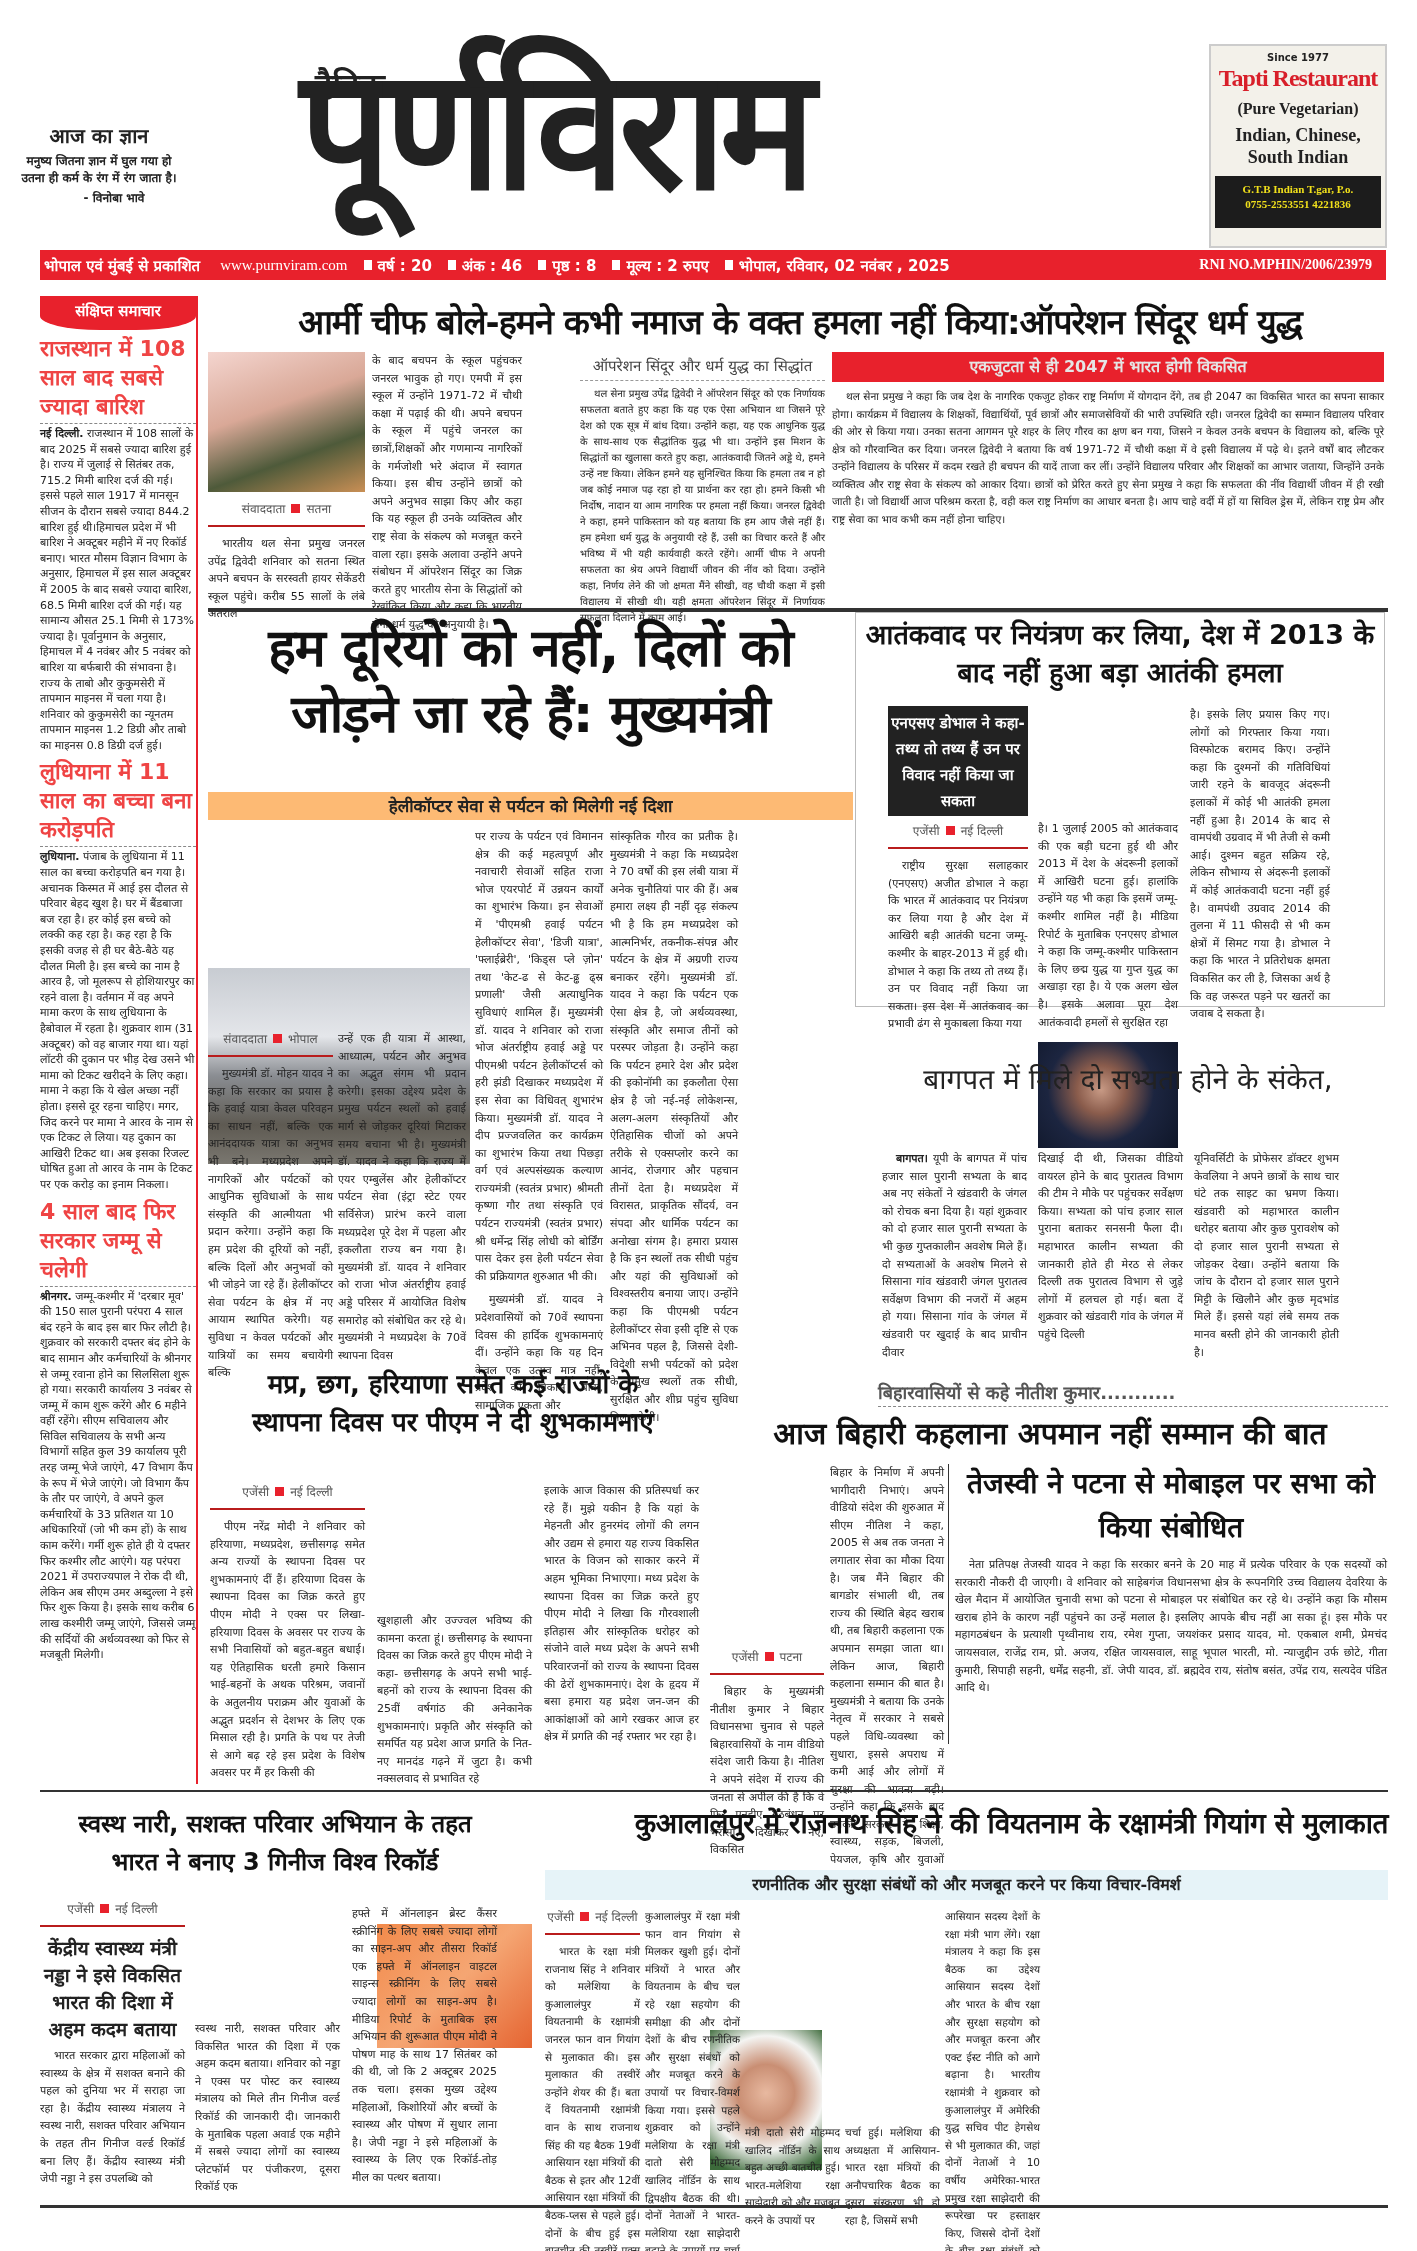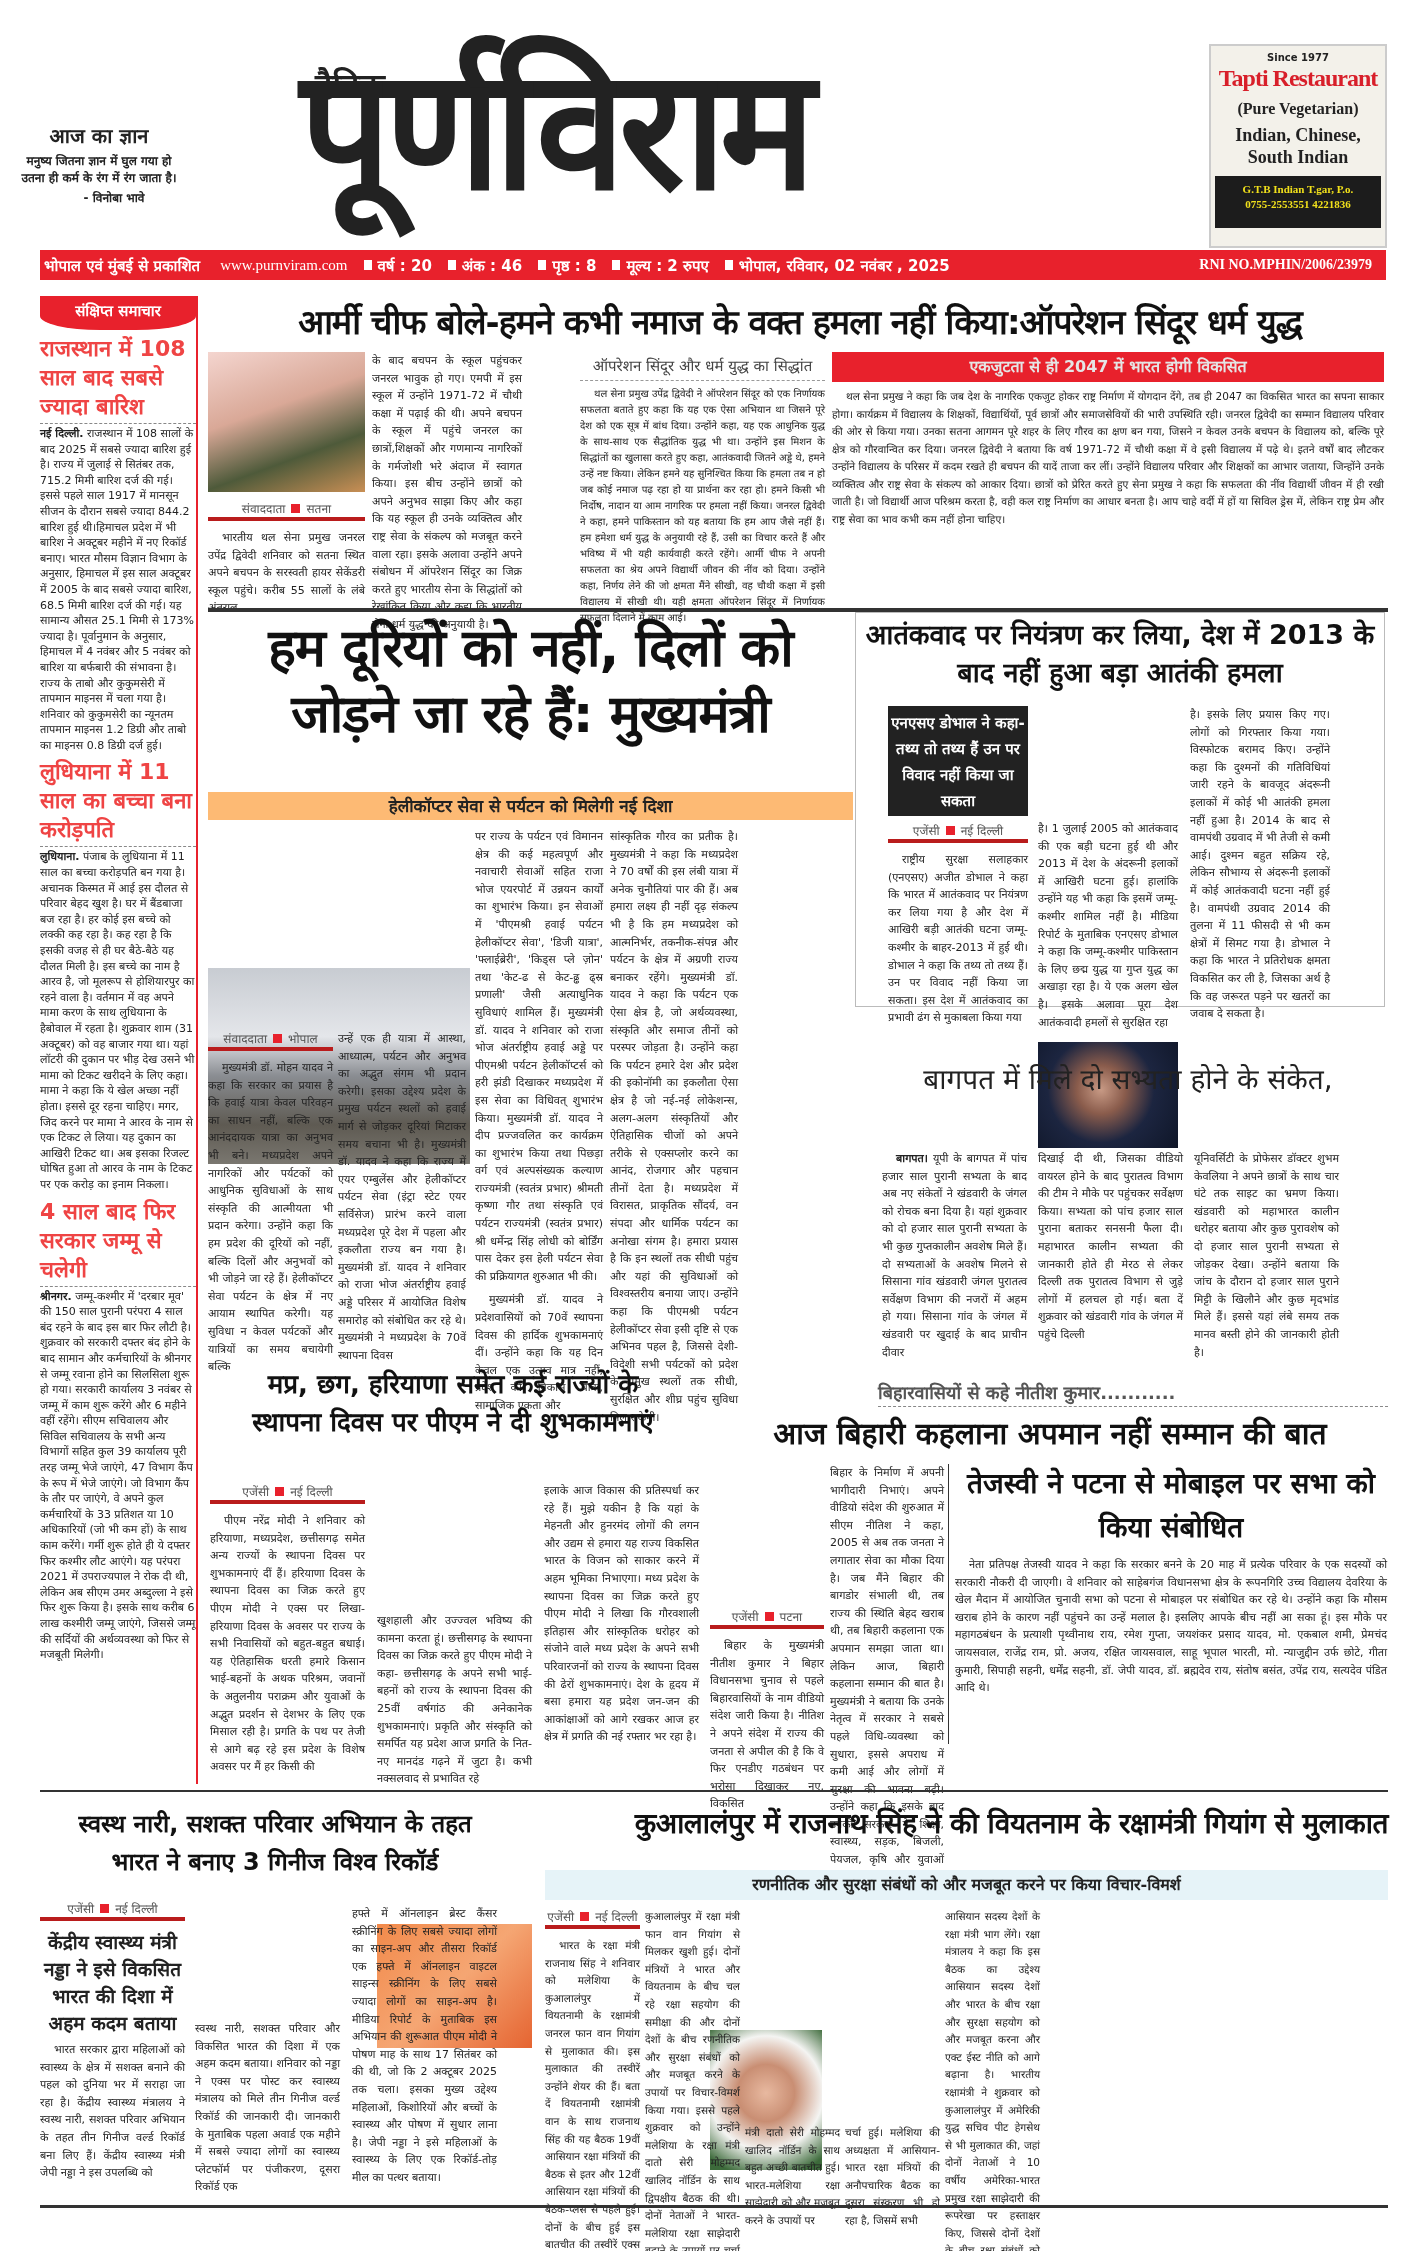--- a/index.html
+++ b/index.html
@@ -31,21 +31,21 @@
   .side-head { background: #e8212c; color: #fff; font-weight: bold; text-align: center; font-size: 15px; padding: 4px 0 10px; border-radius: 0 0 60px 60px / 0 0 14px 14px; }
   .side-h { font-size: 22px; font-weight: bold; color: #ef4444; line-height: 29px; margin-top: 4px; border-bottom: 1px dashed #888; padding-bottom: 2px; }
   .side-p { font-size: 11px; line-height: 15.6px; color: #222; margin-top: 2px; }
   .side-p b { font-weight: bold; }
   .side-rule { left: 196px; top: 296px; width: 2px; height: 1488px; background: #e8212c; }
 
   
   .h1 { font-weight: bold; color: #111; white-space: nowrap; }
   .body-text { font-size: 11px; line-height: 17.6px; text-align: justify; color: #222; }
   .body-text.ind { text-indent: 14px; }
-  .byline { font-size: 12px; color: #555; text-align: center; border-bottom: 4px solid #b91c1c; margin-bottom: 8px; }
+  .byline { font-size: 12px; color: #555; text-align: center; padding-bottom: 8px; border-bottom: 2px solid #b91c1c; margin-bottom: 8px; }
   .byline .rsq { display: inline-block; width: 9px; height: 9px; background: #e8212c; margin: 0 6px; }
   .subhead-band { background: #fdba74; text-align: center; font-weight: bold; }
   .photo { background: linear-gradient(135deg, #c9a38f, #6d5144); position: relative; overflow: hidden; }
   .thick-rule { height: 4px; background: #333; }
   .dash-rule { border-bottom: 1px dashed #999; }
 </style>
 </head>
 <body>
 
 <div class="abs thought">
@@ -157,21 +157,21 @@
   <div class="byline"><span>एजेंसी</span><i class="rsq"></i><span>नई दिल्ली</span></div>
   <div class="body-text ind">पीएम नरेंद्र मोदी ने शनिवार को हरियाणा, मध्यप्रदेश, छत्तीसगढ़ समेत अन्य राज्यों के स्थापना दिवस पर शुभकामनाएं दीं हैं। हरियाणा दिवस के स्थापना दिवस का जिक्र करते हुए पीएम मोदी ने एक्स पर लिखा- हरियाणा दिवस के अवसर पर राज्य के सभी निवासियों को बहुत-बहुत बधाई। यह ऐतिहासिक धरती हमारे किसान भाई-बहनों के अथक परिश्रम, जवानों के अतुलनीय पराक्रम और युवाओं के अद्भुत प्रदर्शन से देशभर के लिए एक मिसाल रही है। प्रगति के पथ पर तेजी से आगे बढ़ रहे इस प्रदेश के विशेष अवसर पर मैं हर किसी की</div>
 </div>
 <div class="abs photo" style="left:377px;top:1482px;width:155px;height:124px;background:linear-gradient(135deg,#f28a4b 0%,#f5a673 50%,#e56431 100%);"></div>
 <div class="abs body-text" style="left:377px;top:1612px;width:155px;">खुशहाली और उज्ज्वल भविष्य की कामना करता हूं। छत्तीसगढ़ के स्थापना दिवस का जिक्र करते हुए पीएम मोदी ने कहा- छत्तीसगढ़ के अपने सभी भाई-बहनों को राज्य के स्थापना दिवस की 25वीं वर्षगांठ की अनेकानेक शुभकामनाएं। प्रकृति और संस्कृति को समर्पित यह प्रदेश आज प्रगति के नित-नए मानदंड गढ़ने में जुटा है। कभी नक्सलवाद से प्रभावित रहे</div>
 <div class="abs body-text" style="left:544px;top:1482px;width:155px;">इलाके आज विकास की प्रतिस्पर्धा कर रहे हैं। मुझे यकीन है कि यहां के मेहनती और हुनरमंद लोगों की लगन और उद्यम से हमारा यह राज्य विकसित भारत के विजन को साकार करने में अहम भूमिका निभाएगा। मध्य प्रदेश के स्थापना दिवस का जिक्र करते हुए पीएम मोदी ने लिखा कि गौरवशाली इतिहास और सांस्कृतिक धरोहर को संजोने वाले मध्य प्रदेश के अपने सभी परिवारजनों को राज्य के स्थापना दिवस की ढेरों शुभकामनाएं। देश के हृदय में बसा हमारा यह प्रदेश जन-जन की आकांक्षाओं को आगे रखकर आज हर क्षेत्र में प्रगति की नई रफ्तार भर रहा है।</div>
 
 <div class="abs" style="left:878px;top:1380px;width:510px;font-size:18px;font-weight:bold;color:#555;border-bottom:1px dashed #888;padding-bottom:2px;">बिहारवासियों से कहे नीतीश कुमार...........</div>
 <div class="abs h1" style="left:712px;top:1412px;width:676px;font-size:30px;text-align:center;">आज बिहारी कहलाना अपमान नहीं सम्मान की बात</div>
 <div class="abs photo" style="left:710px;top:1464px;width:112px;height:140px;background:radial-gradient(circle at 50% 45%,#e8b9a0 0%,#c98e73 30%,#f4f4f2 60%,#3c6a3a 90%);"></div>
-<div class="abs" style="left:710px;top:1608px;width:114px;">
+<div class="abs" style="left:710px;top:1648px;width:114px;">
   <div class="byline"><span>एजेंसी</span><i class="rsq"></i><span>पटना</span></div>
   <div class="body-text ind">बिहार के मुख्यमंत्री नीतीश कुमार ने बिहार विधानसभा चुनाव से पहले बिहारवासियों के नाम वीडियो संदेश जारी किया है। नीतिश ने अपने संदेश में राज्य की जनता से अपील की है कि वे फिर एनडीए गठबंधन पर भरोसा दिखाकर नए, विकसित</div>
 </div>
 <div class="abs body-text" style="left:830px;top:1464px;width:114px;">बिहार के निर्माण में अपनी भागीदारी निभाएं। अपने वीडियो संदेश की शुरुआत में सीएम नीतिश ने कहा, 2005 से अब तक जनता ने लगातार सेवा का मौका दिया है। जब मैंने बिहार की बागडोर संभाली थी, तब राज्य की स्थिति बेहद खराब थी, तब बिहारी कहलाना एक अपमान समझा जाता था। लेकिन आज, बिहारी कहलाना सम्मान की बात है। मुख्यमंत्री ने बताया कि उनके नेतृत्व में सरकार ने सबसे पहले विधि-व्यवस्था को सुधारा, इससे अपराध में कमी आई और लोगों में सुरक्षा की भावना बढ़ी। उन्होंने कहा कि इसके बाद उनकी सरकार ने शिक्षा, स्वास्थ्य, सड़क, बिजली, पेयजल, कृषि और युवाओं के रोजगार जैसे क्षेत्रों में लगातार काम किया है।</div>
 <div class="abs" style="left:948px;top:1464px;width:1px;height:280px;background:#333;"></div>
 
 <div class="abs h1" style="left:955px;top:1462px;width:432px;font-size:28px;line-height:44px;text-align:center;white-space:normal;">तेजस्वी ने पटना से मोबाइल पर सभा को किया संबोधित</div>
 
 <div class="abs body-text ind" style="left:955px;top:1556px;width:432px;">नेता प्रतिपक्ष तेजस्वी यादव ने कहा कि सरकार बनने के 20 माह में प्रत्येक परिवार के एक सदस्यों को सरकारी नौकरी दी जाएगी। वे शनिवार को साहेबगंज विधानसभा क्षेत्र के रूपनगिरि उच्च विद्यालय देवरिया के खेल मैदान में आयोजित चुनावी सभा को पटना से मोबाइल पर संबोधित कर रहे थे। उन्होंने कहा कि मौसम खराब होने के कारण नहीं पहुंचने का उन्हें मलाल है। इसलिए आपके बीच नहीं आ सका हूं। इस मौके पर महागठबंधन के प्रत्याशी पृथ्वीनाथ राय, रमेश गुप्ता, जयशंकर प्रसाद यादव, मो. एकबाल शमी, प्रेमचंद जायसवाल, राजेंद्र राम, प्रो. अजय, रक्षित जायसवाल, साहू भूपाल भारती, मो. न्याजुद्दीन उर्फ छोटे, गीता कुमारी, सिपाही सहनी, धर्मेंद्र सहनी, डॉ. जेपी यादव, डॉ. ब्रह्मदेव राय, संतोष बसंत, उपेंद्र राय, सत्यदेव पंडित आदि थे।</div>
 

